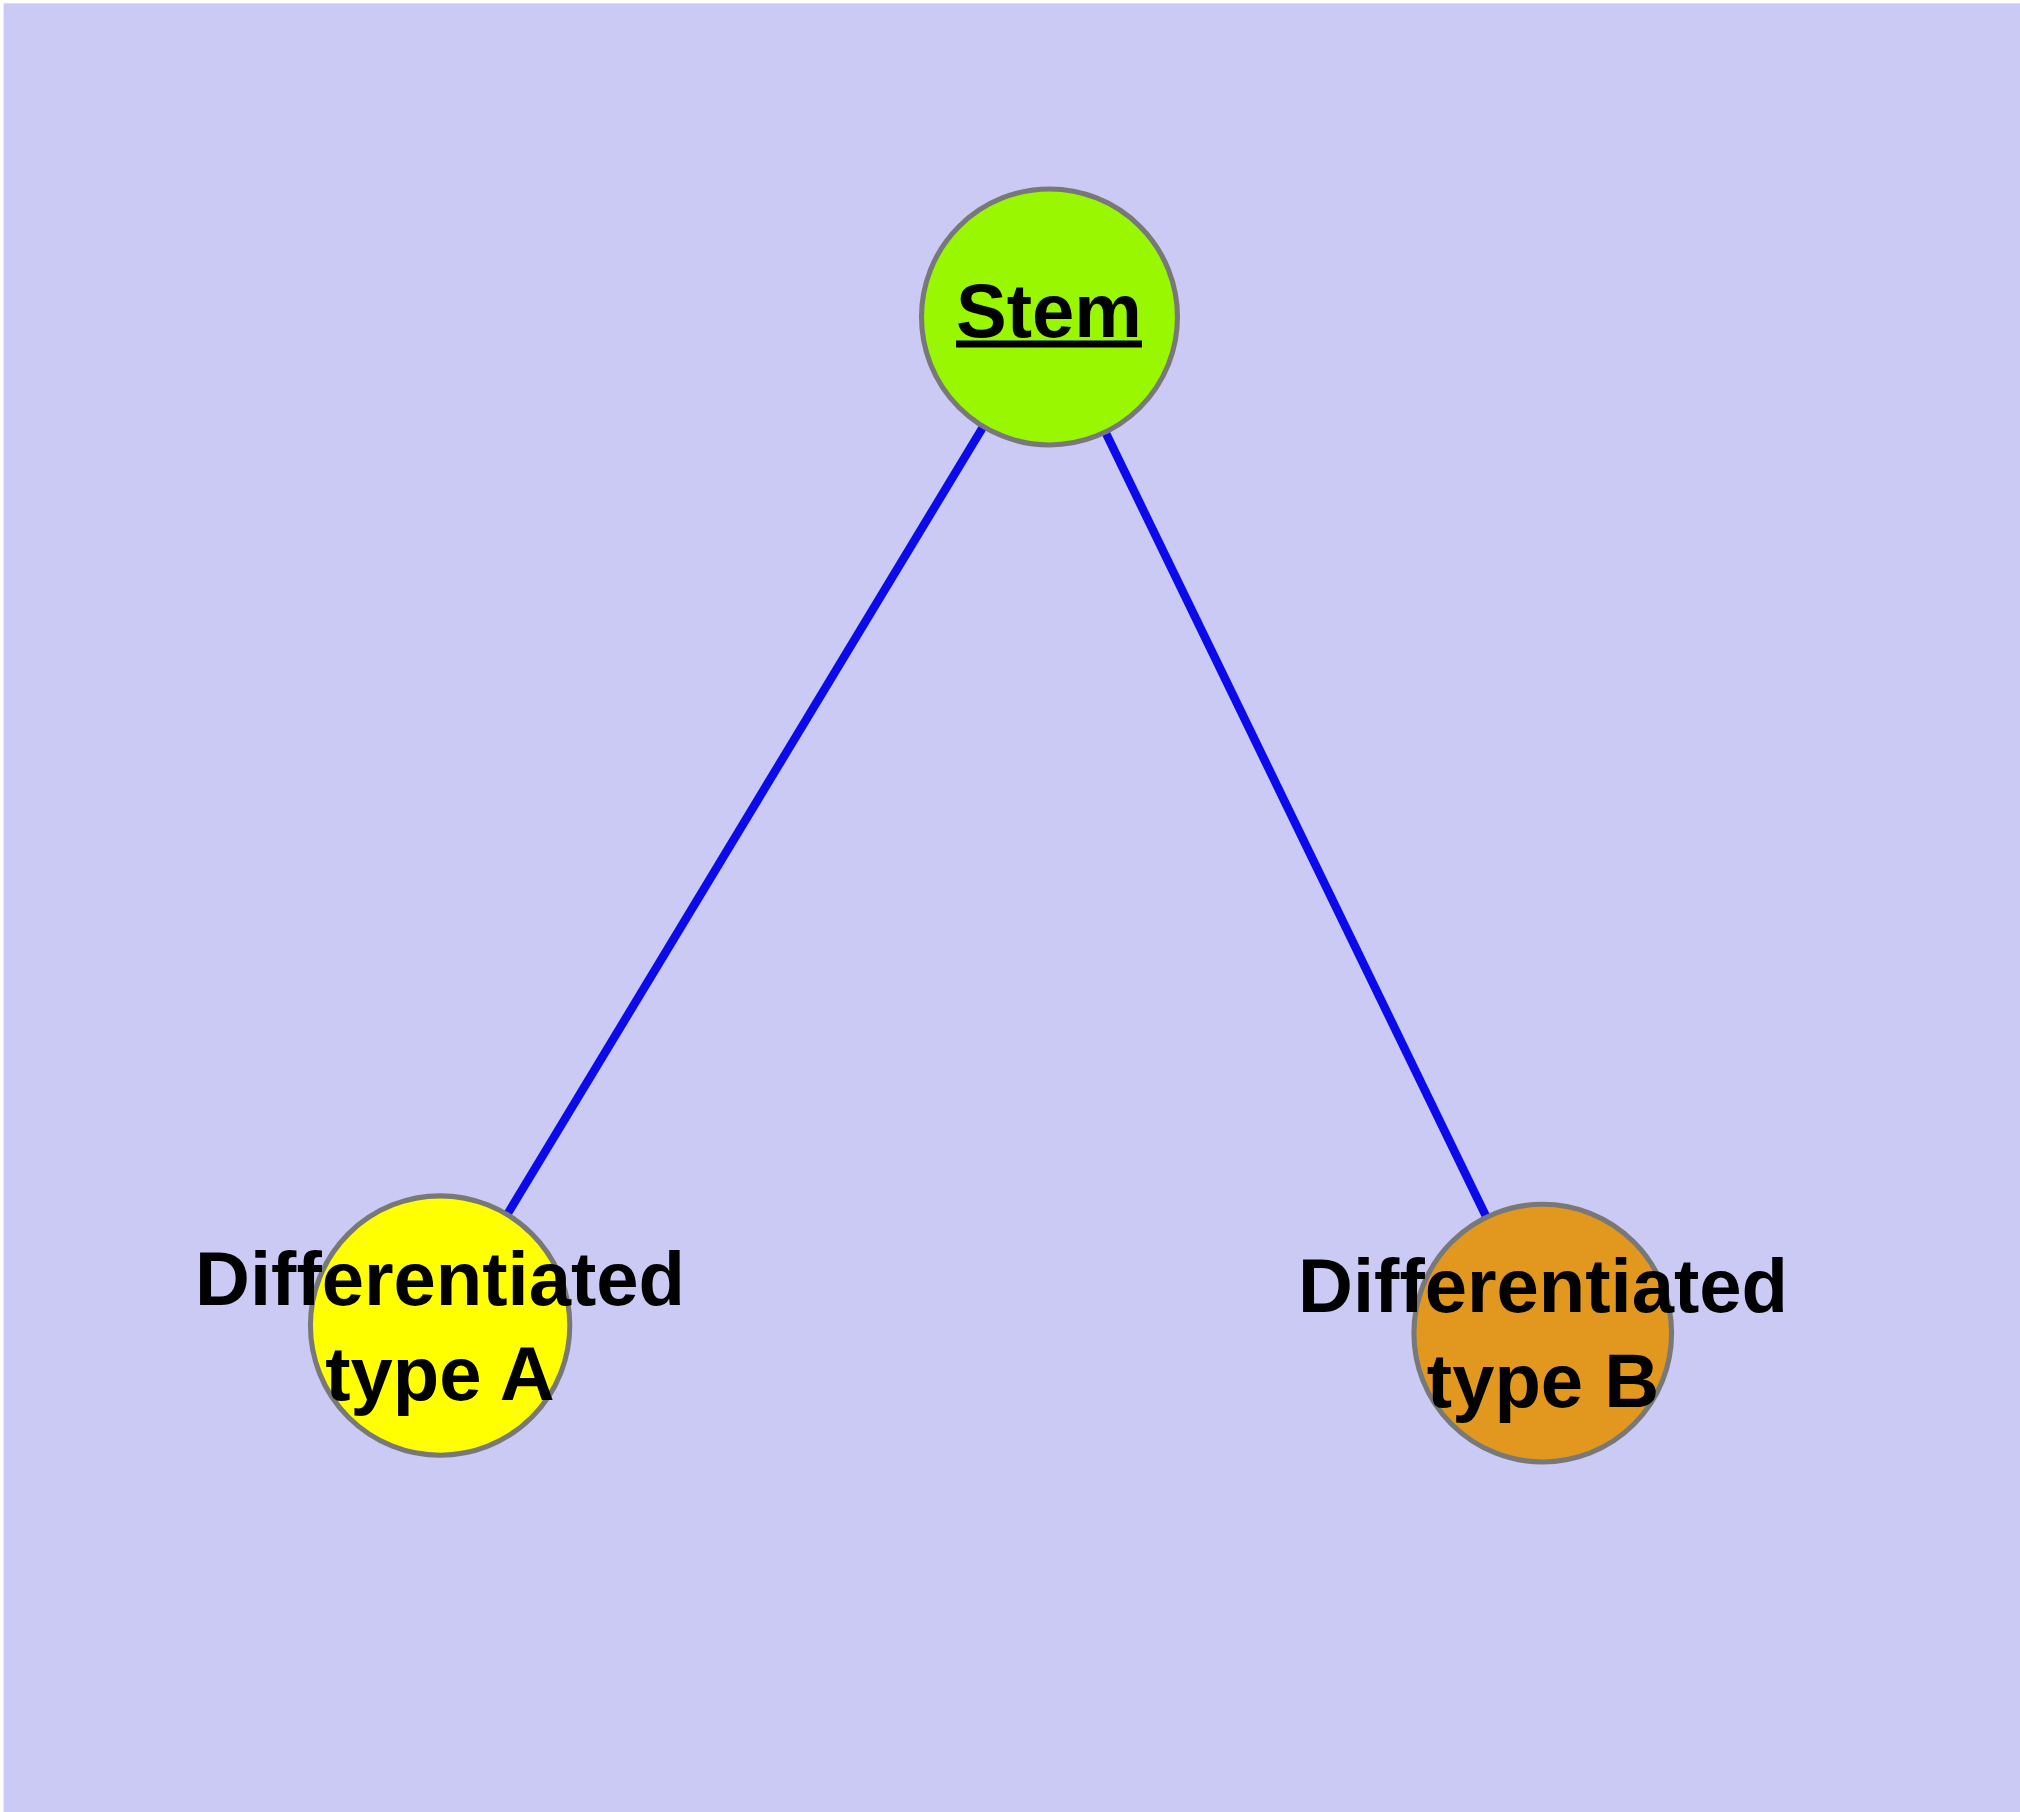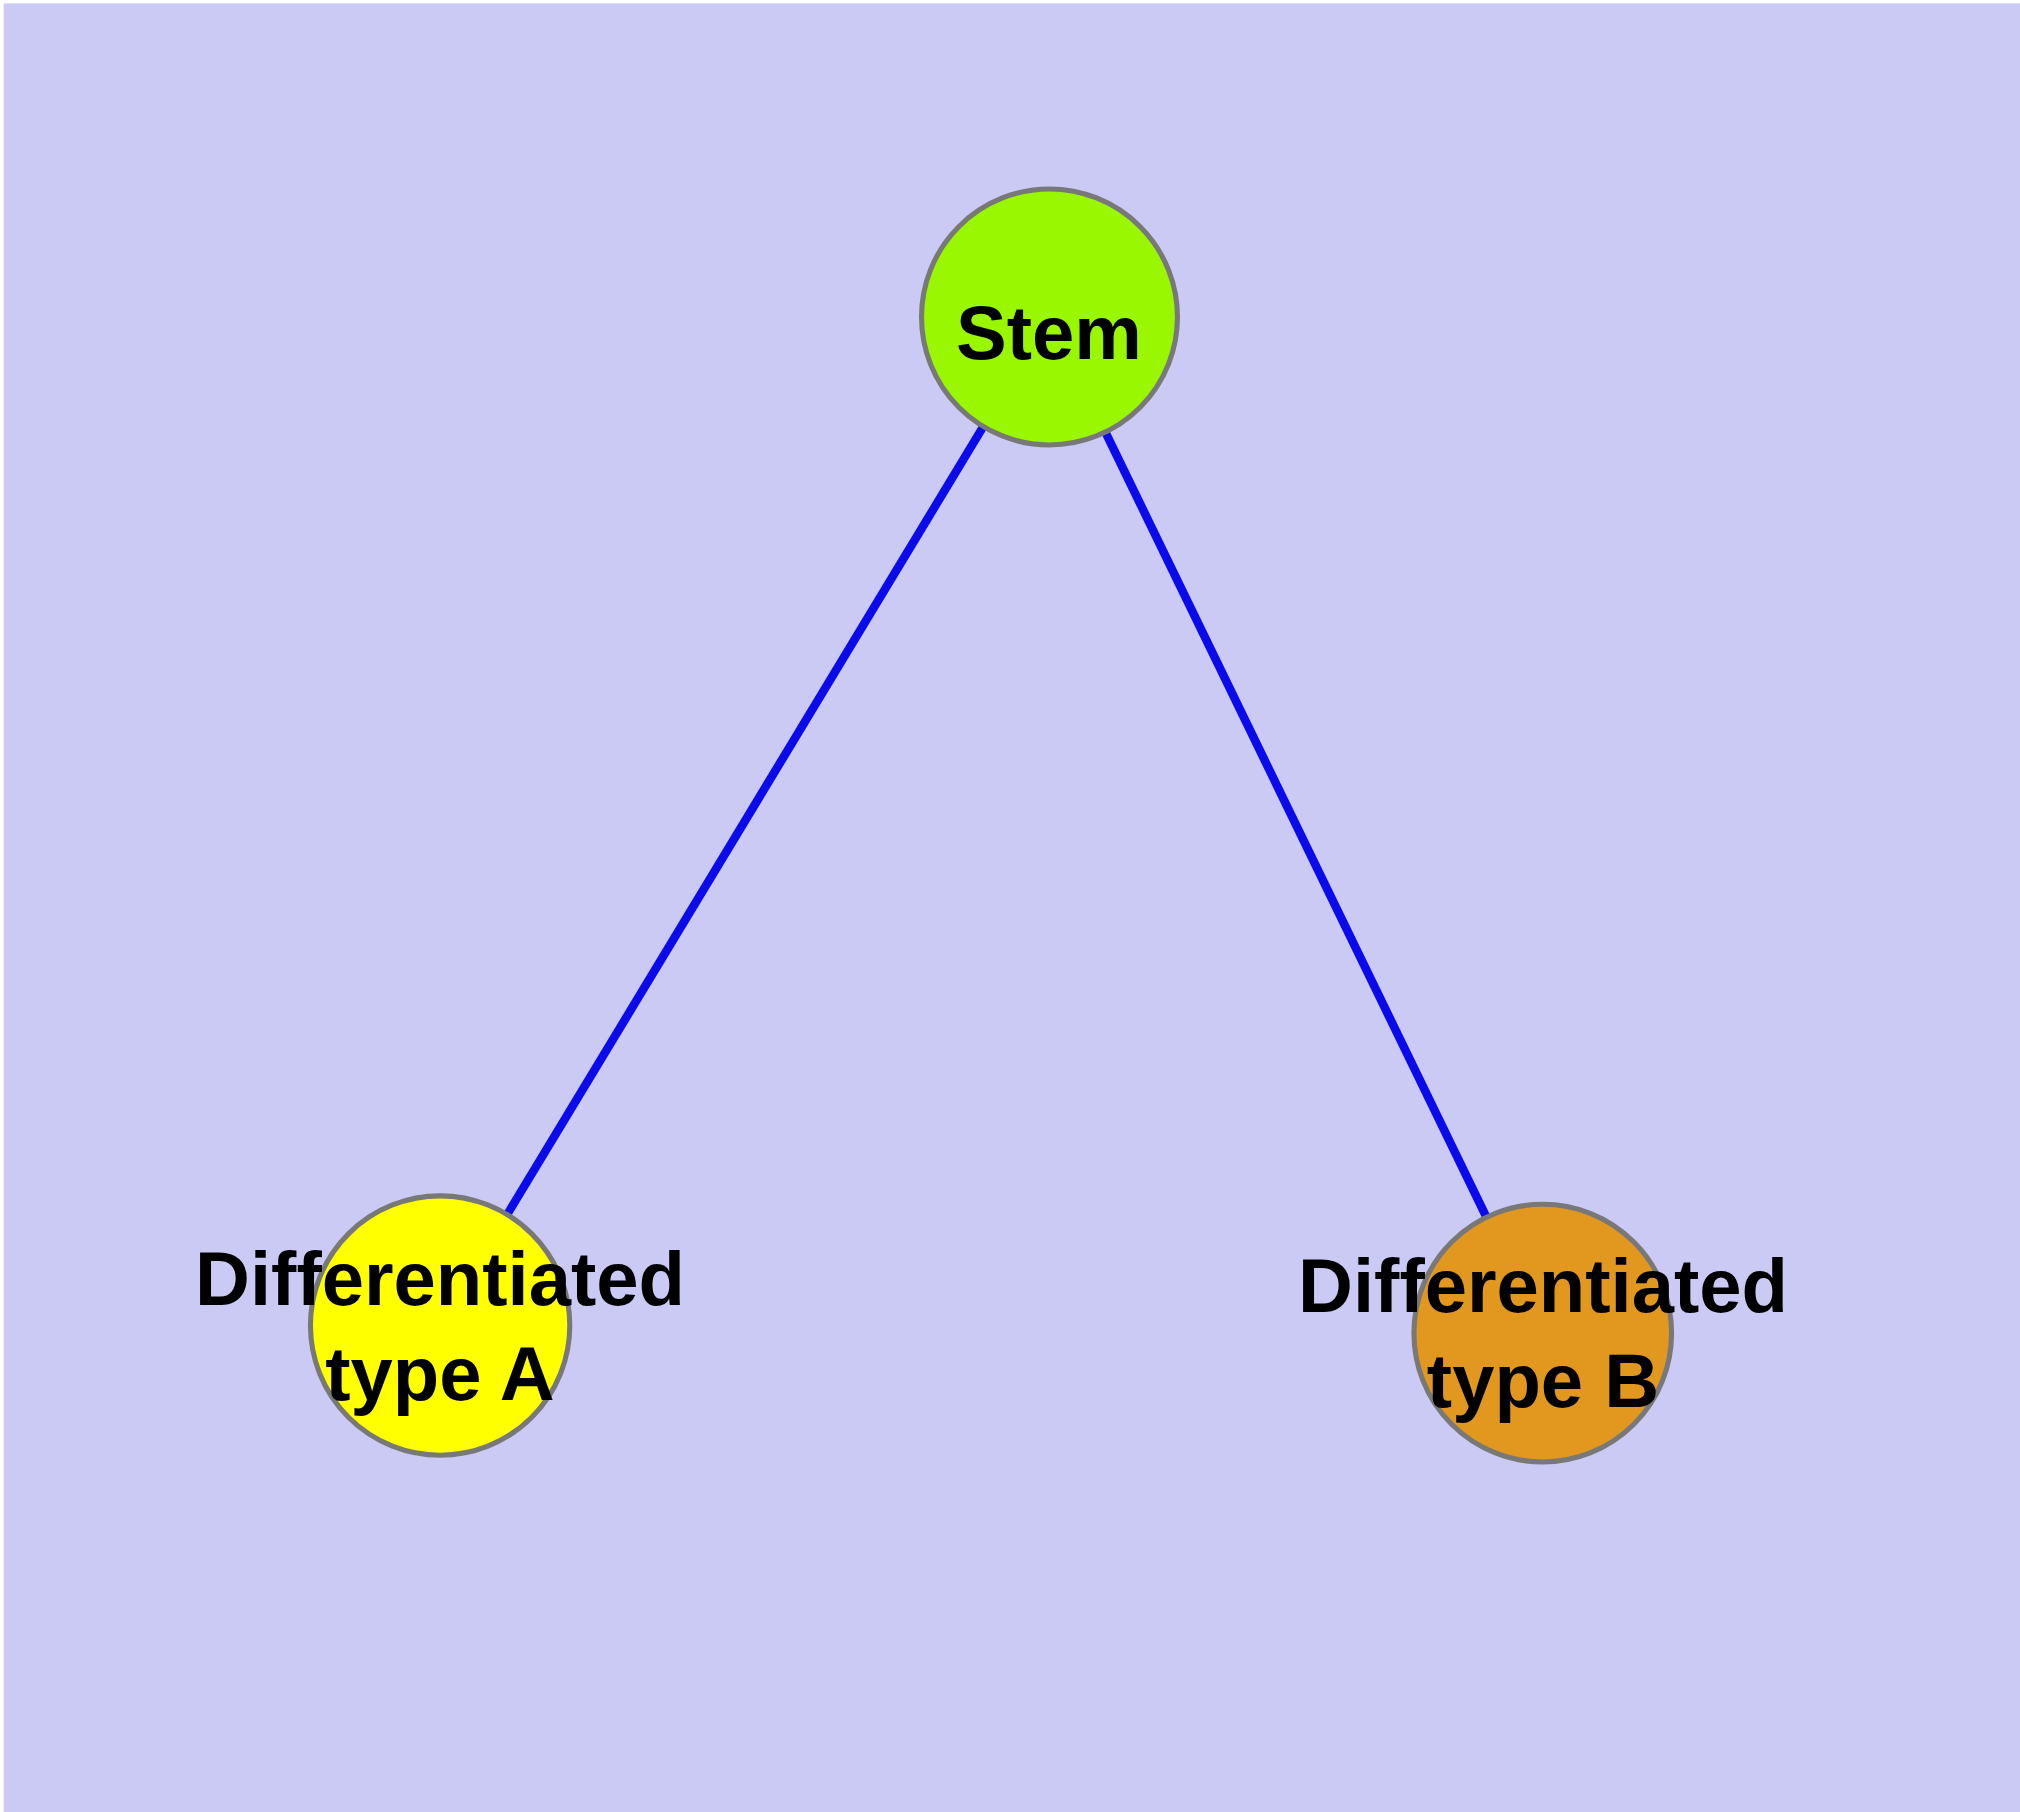--- a/index.html
+++ b/index.html
@@ -41,21 +41,21 @@
 <div id="stage">
   <svg id="graph-svg" xmlns="http://www.w3.org/2000/svg" viewBox="0 0 2384 2138">
       <rect x="4" y="4" width="2380" height="2134" fill="#CACAF5"></rect>
       <line x1="1238" y1="374" x2="519" y2="1564" stroke="#0A0AEB" stroke-width="10"></line>
       <line x1="1238" y1="374" x2="1820" y2="1573" stroke="#0A0AEB" stroke-width="10"></line>
       <circle cx="1238" cy="374" r="151" fill="#9AF702" stroke="#787878" stroke-width="6"></circle>
       <circle cx="519" cy="1564" r="153" fill="#FFFF00" stroke="#787878" stroke-width="6"></circle>
       <circle cx="1820" cy="1573" r="152" fill="#E2981F" stroke="#787878" stroke-width="6"></circle>
     </svg>
 
-  <div class="node-label" style="left: 1049px; top: 332px; color: rgb(0, 0, 0);">Stem</div>
+  <div class="node-label" style="left: 1049px; top: 310px; color: rgb(0, 0, 0); text-decoration: underline;">Stem</div>
 
   <div class="node-label" style="left: 440px; top: 1326px; color: rgb(0, 0, 0);">Differentiated
 type A</div>
 
   <div class="node-label" style="left: 1543px; top: 1333px; color: rgb(0, 0, 0);">Differentiated
 type B</div>
 </div>
 
 
 </body></html>

